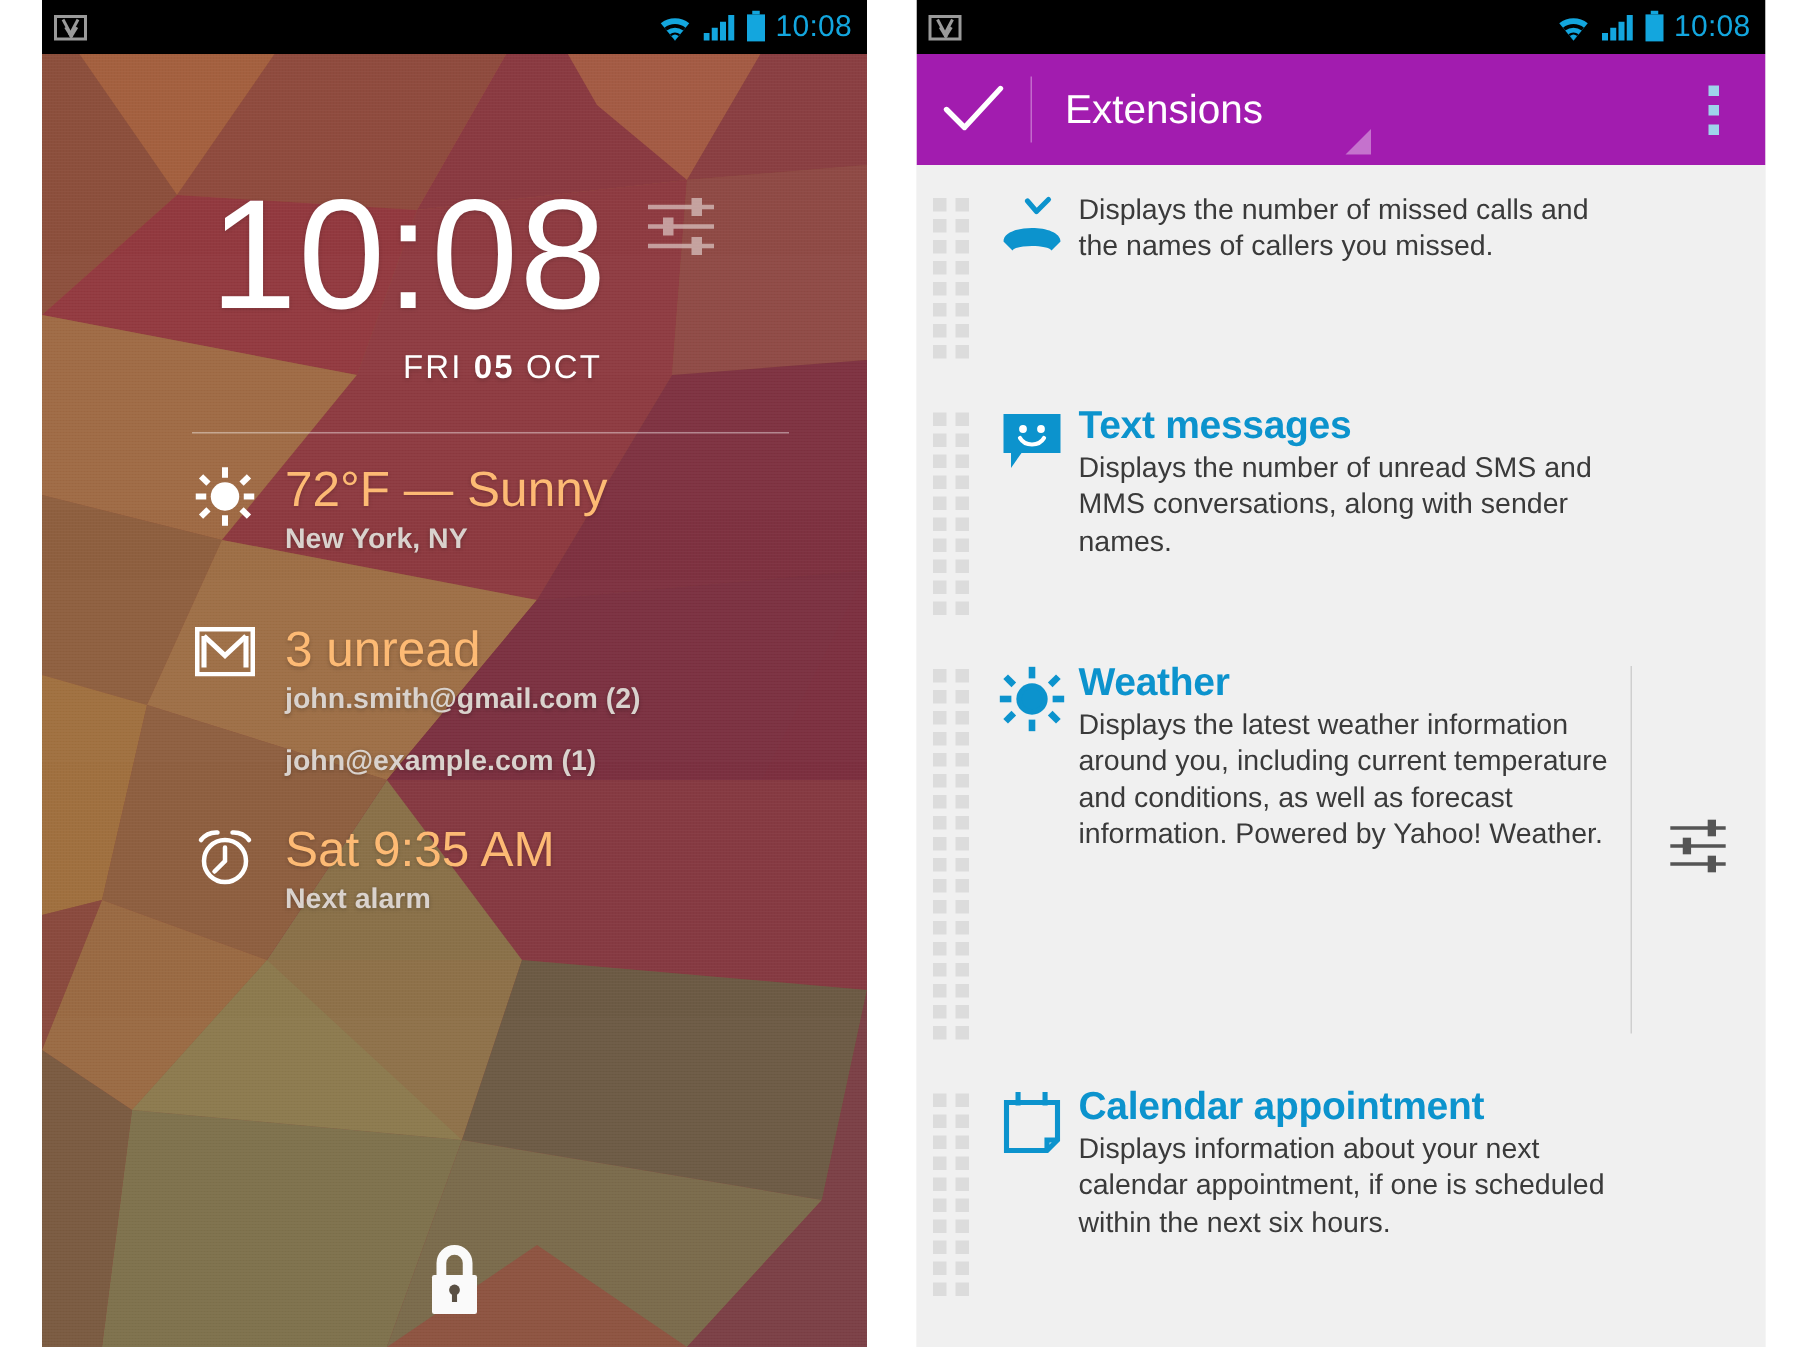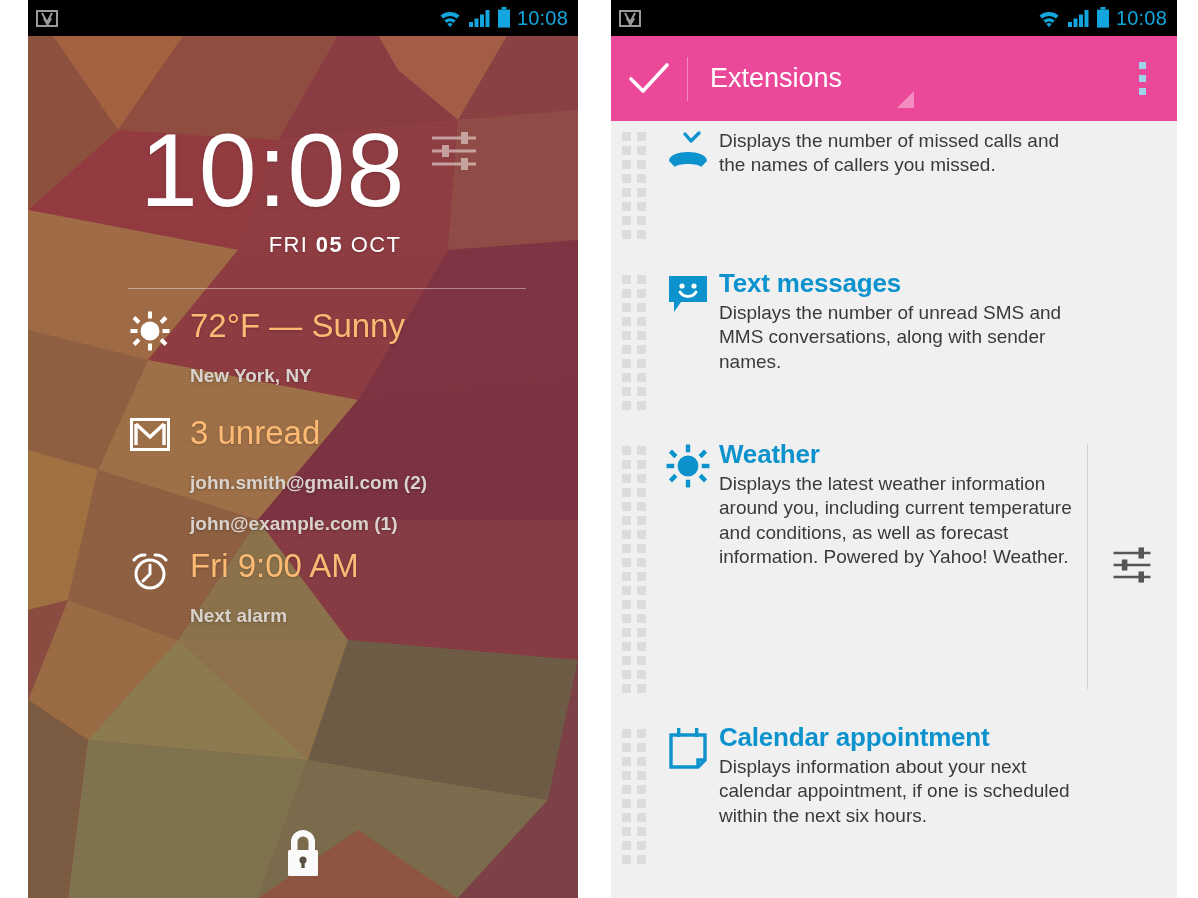--- a/index.html
+++ b/index.html
@@ -81,21 +81,21 @@
 
   .row { position: absolute; left: 100px; display: flex; gap: 18px; }
   .row .ico { width: 44px; flex: 0 0 44px; display:flex; align-items:flex-start; justify-content:center; padding-top:3px;}
   .row .txt { padding-top: 0; }
   .row .title {
     color: #fdba74; font-size: 33px; font-weight: 300; line-height: 1.08;
     text-shadow: 0 1px 3px rgba(0,0,0,.2); white-space: nowrap;
   }
   .row .sub {
     color: #d9d2cd; font-size: 19px; font-weight: 700; line-height: 1.35;
-    margin-top: 19px; text-shadow: 0 1px 3px rgba(0,0,0,.25);
+    margin-top: 3px; text-shadow: 0 1px 3px rgba(0,0,0,.25);
   }
   .row-weather { top: 308px; }
   .row-gmail   { top: 415px; }
   .row-alarm   { top: 548px; }
 
   .lockbtn {
     position: absolute; left: 50%; transform: translateX(-50%);
     top: 826px; width: 46px; height: 56px; z-index: 12;
   }
 
@@ -104,22 +104,22 @@
     position: absolute; left: 611px; top: 0; width: 566px; height: 898px;
     background: #f0f0f0; overflow: hidden;
   }
   .statusbar-r {
     position: absolute; left: 0; top: 0; width: 100%; height: 36px;
     background: #000; z-index: 40;
     display: flex; align-items: center; justify-content: space-between;
     padding: 0 10px 0 8px;
   }
   .actionbar {
-    position: absolute; left: 0; top: 36px; width: 100%; height: 85px;
-    background: #ec4899; display: flex; align-items: center; z-index: 30;
+    position: absolute; left: 0; top: 36px; width: 100%; height: 74px;
+    background: #a21caf; display: flex; align-items: center; z-index: 30;
   }
   .ab-check { width: 76px; display: flex; align-items: center; justify-content: center; }
   .ab-divider { width: 1px; height: 44px; background: rgba(255,255,255,.35); }
   .ab-title {
     color: #fff; font-size: 27px; font-weight: 400; margin-left: 22px; position: relative;
   }
   .ab-tri {
     position: absolute; right: -72px; bottom: -14px;
     width: 0; height: 0;
     border-left: 17px solid transparent;
@@ -311,21 +311,21 @@
       <div class="row row-alarm">
         <div class="ico">
           <svg width="42" height="42" viewBox="0 0 42 42">
             <circle cx="21" cy="23" r="14" fill="none" stroke="#ffffff" stroke-width="3"></circle>
             <path d="M21 14 L21 23 L14 30" fill="none" stroke="#ffffff" stroke-width="3" stroke-linecap="round"></path>
             <path d="M5 9 A13 13 0 0 1 16 4" fill="none" stroke="#ffffff" stroke-width="3" stroke-linecap="round"></path>
             <path d="M37 9 A13 13 0 0 0 26 4" fill="none" stroke="#ffffff" stroke-width="3" stroke-linecap="round"></path>
           </svg>
         </div>
         <div class="txt">
-          <div class="title">Fri 9:00 AM</div>
+          <div class="title">Sat 9:35 AM</div>
           <div class="sub">Next alarm</div>
         </div>
       </div>
 
       <div class="lockbtn">
         <svg width="46" height="56" viewBox="0 0 46 56">
           <path d="M11 24 L11 16 A12 12 0 0 1 35 16 L35 24 L28.5 24 L28.5 16 A5.5 5.5 0 0 0 17.5 16 L17.5 24 Z" fill="#fafafa"></path>
           <rect x="8" y="24" width="30" height="26" rx="1.5" fill="#fafafa"></rect>
           <circle cx="23" cy="34" r="3.6" fill="#5a5044"></circle>
           <rect x="21.3" y="34" width="3.4" height="8" fill="#5a5044"></rect>

